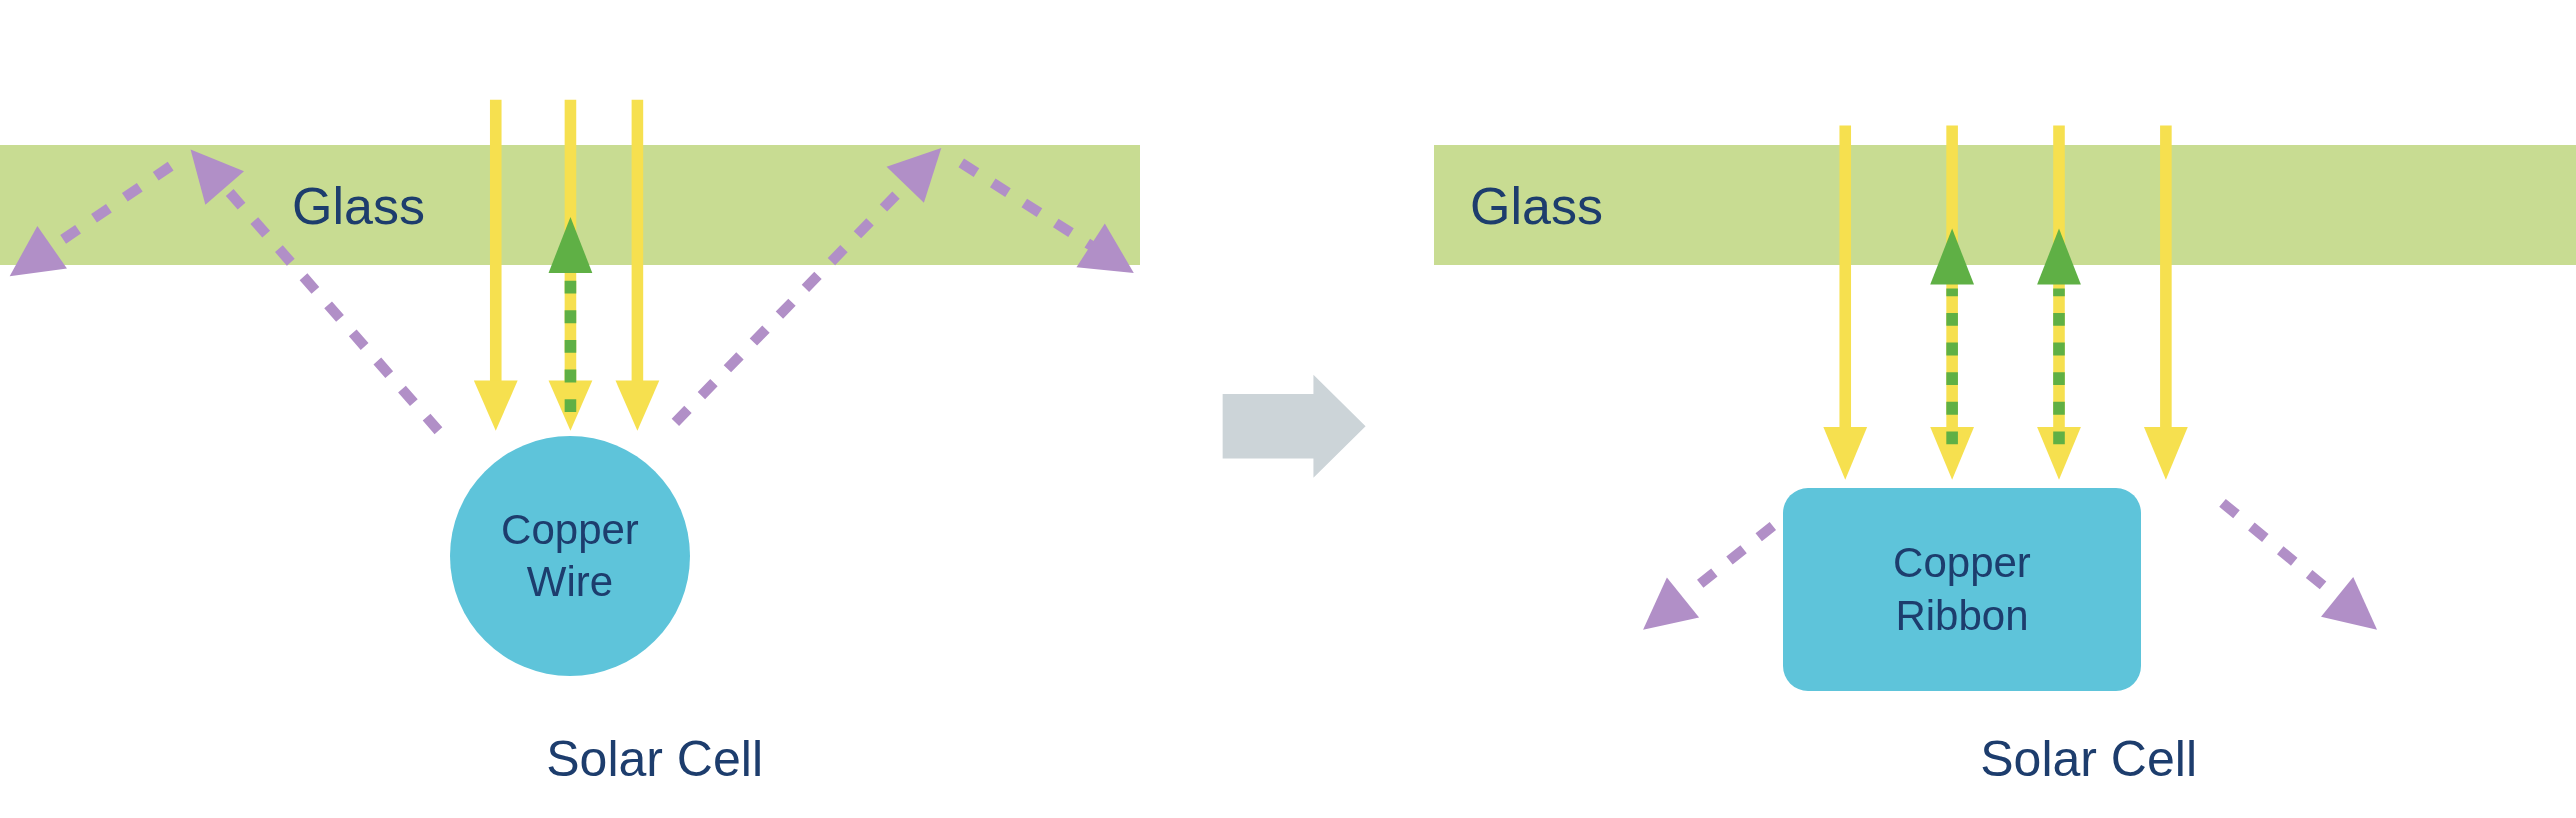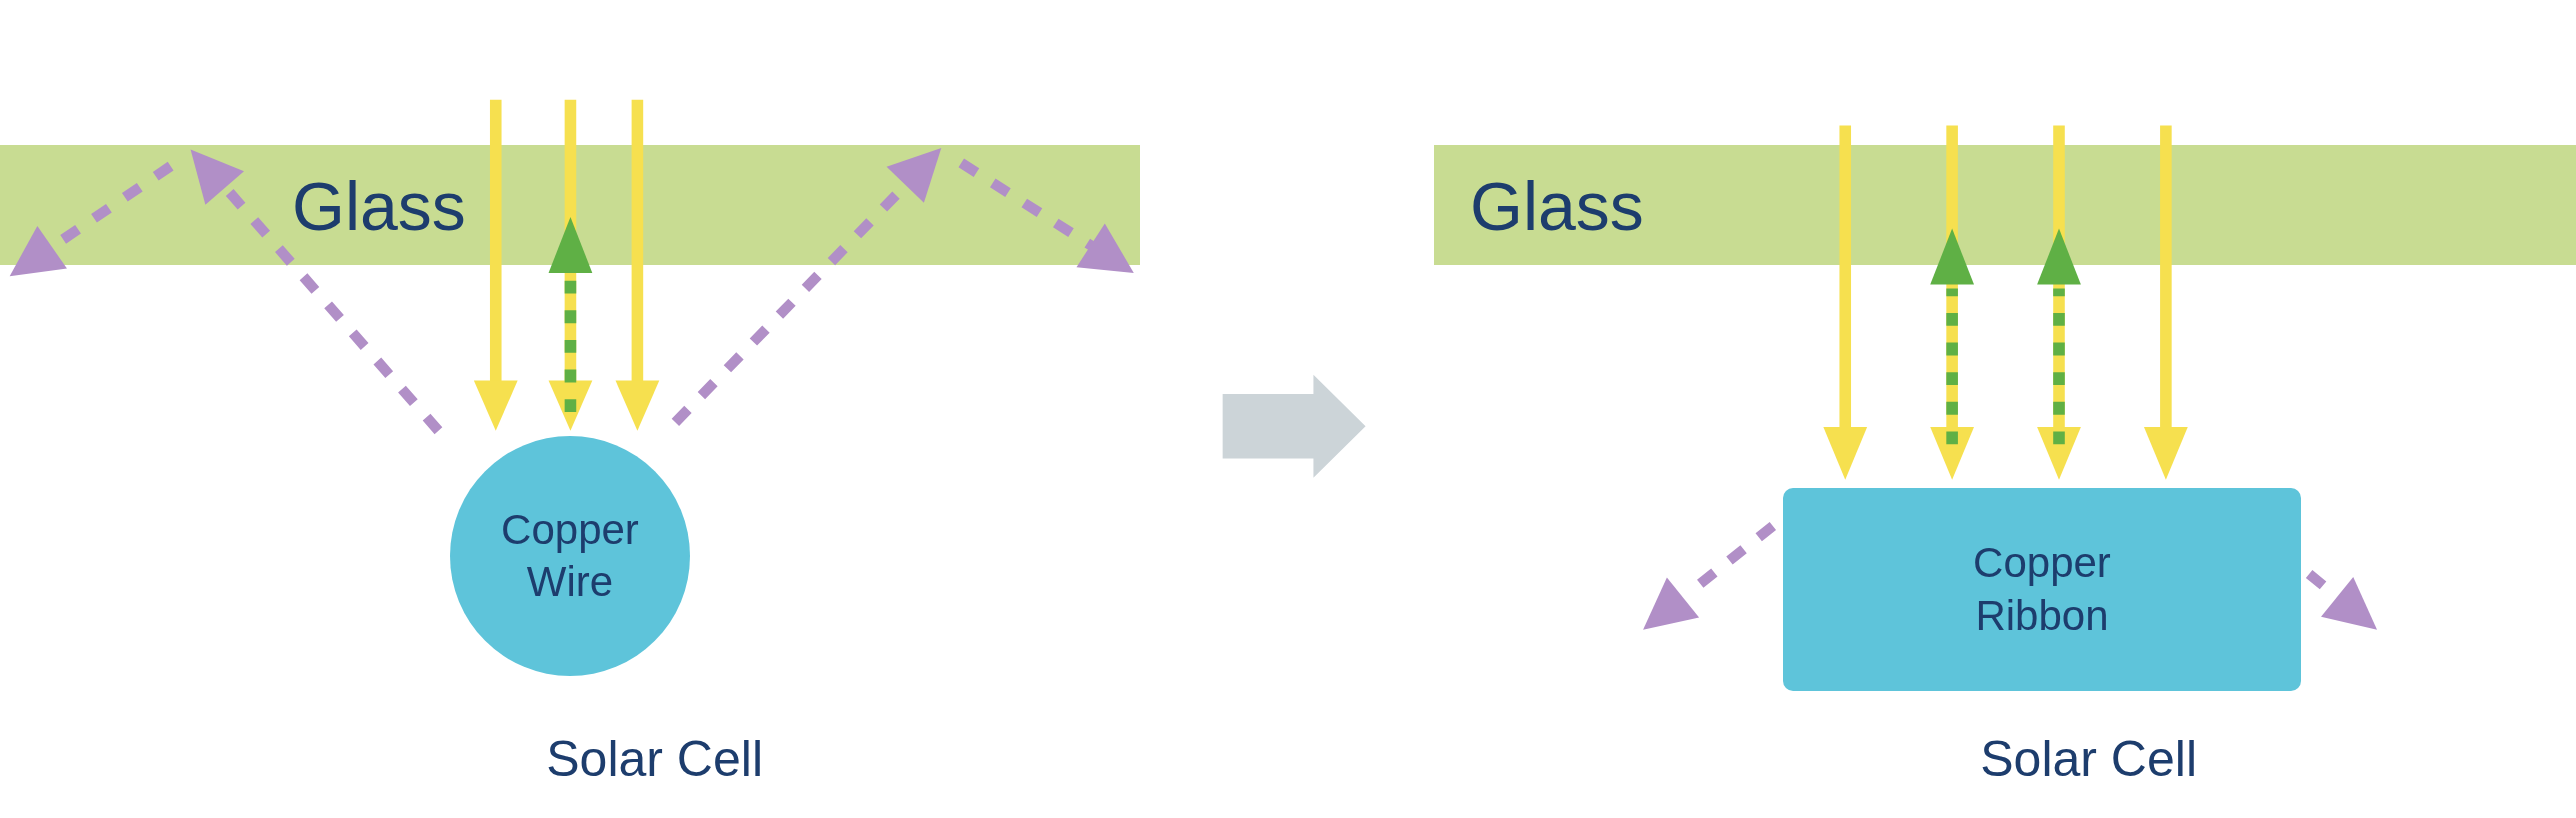--- a/index.html
+++ b/index.html
@@ -37,21 +37,21 @@
   .yellow-head { fill: var(--yellow, #f6e04f); }
   .green-line  { stroke: var(--green, #5fb045); stroke-width: 18px; fill: none; stroke-dasharray: 20 26; }
   .green-head  { fill: var(--green, #5fb045); }
   .purple-line { stroke: var(--purple, #b18fc7); stroke-width: 16px; fill: none; stroke-dasharray: 28 30; }
   .purple-head { fill: var(--purple, #b18fc7); }
   .gray-fill   { fill: var(--gray, #ccd4d8); }
 
   .glass-label {
     position: absolute;
     top: 180px;
-    font-size: 68px;
+    font-size: 52px;
     line-height: 52px;
     color: var(--navy, #1d3d6d);
     z-index: 3;
     white-space: nowrap;
   }
   .glass-label.left-label  { left: 292px; }
   .glass-label.right-label { left: 1470px; }
 
   .copper-shape {
     position: absolute;
@@ -66,22 +66,22 @@
     z-index: 3;
   }
   .copper-wire {
     left: 450px; top: 436px;
     width: 240px; height: 240px;
     border-radius: 50%;
   }
   .copper-wire .shape-label { max-width: 193px; }
   .copper-ribbon {
     left: 1783px; top: 488px;
-    width: 518px; height: 203px;
-    border-radius: 10px;
+    width: 358px; height: 203px;
+    border-radius: 25px;
   }
   .copper-ribbon .shape-label { max-width: 232px; }
 
   .cell-label {
     position: absolute;
     top: 734px;
     width: 386px;
     text-align: right;
     font-size: 50px;
     line-height: 1;

